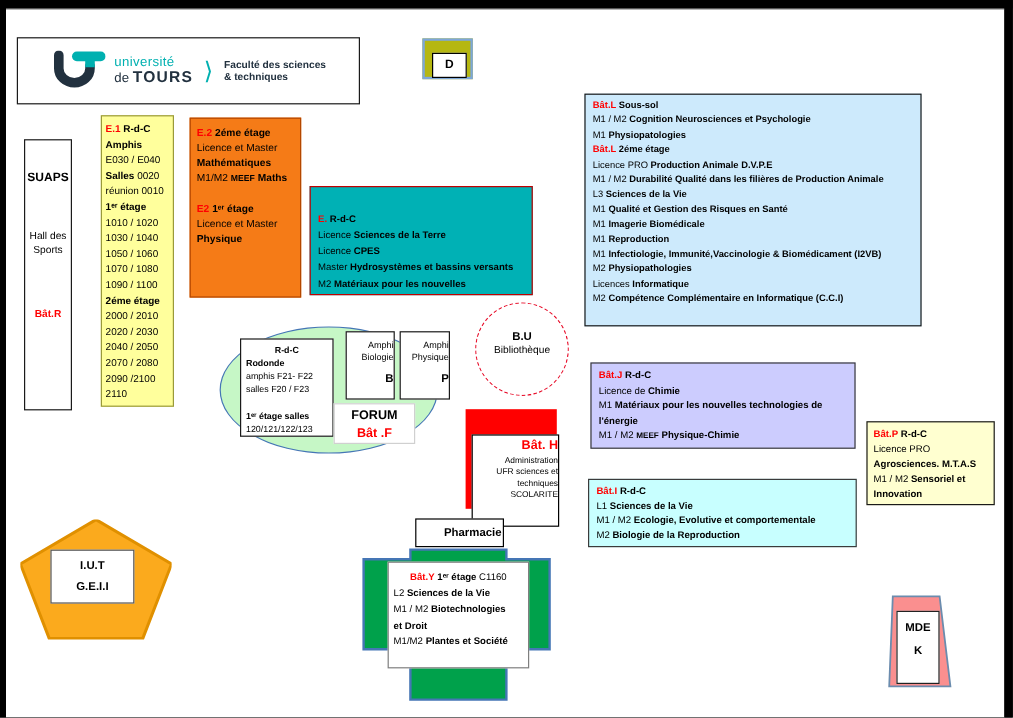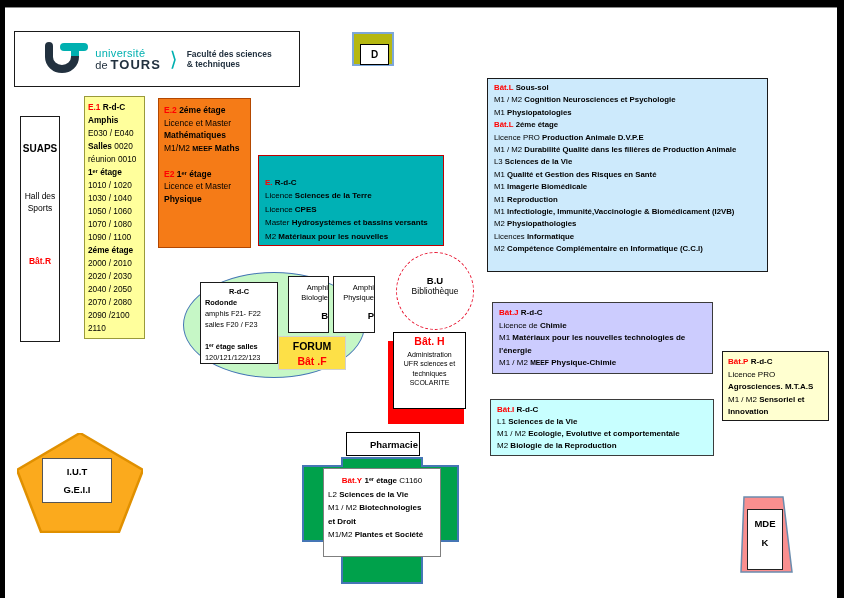--- a/index.html
+++ b/index.html
@@ -44,30 +44,30 @@
   
   #forum-ellipse{left:183px;top:272px;width:182px;height:106px;background:#c6f7c6;
       border:1.5px solid #4576b5;border-radius:50%;z-index:1;}
   #rdc-box{left:200px;top:282px;width:78px;height:82px;background:#fff;border:1px solid #1a1a1a;
       padding:3px 4px;font-size:7.4px;line-height:11px;z-index:2;}
   .amphi{background:#fff;border:1.2px solid #1a1a1a;z-index:2;text-align:right;
       font-size:7.5px;line-height:9.5px;padding-top:6px;}
   #amphi-bio{left:288px;top:276px;width:41px;height:57px;}
   #amphi-phy{left:333px;top:276px;width:42px;height:57px;}
   .amphi .letter{font-weight:700;font-size:9.5px;margin-top:9px;}
-  #forum-label{left:278px;top:336px;width:68px;height:34px;background:#fde047;border:1px solid #d0d0d0;
+  #forum-label{left:278px;top:336px;width:68px;height:34px;background:#ffffff;border:1px solid #d0d0d0;
       z-index:3;text-align:center;font-weight:700;font-size:10.5px;line-height:15px;padding-top:2px;}
 
   #bu-circle{left:396px;top:252px;width:78px;height:78px;border:1.6px dashed #e8112d;border-radius:50%;
       background:#fff;text-align:center;font-size:8.5px;z-index:1;}
   #bu-circle .title{font-weight:700;font-size:9.5px;margin-top:22px;}
 
   #bath-red{left:388px;top:341px;width:76px;height:83px;background:#ff0000;z-index:1;}
-  #bath-white{left:393px;top:332px;width:73px;height:77px;background:#fff;border:1.2px solid #000;
-      z-index:2;text-align:center;font-size:7px;line-height:9.6px;}
+  #bath-white{left:393px;top:362px;width:73px;height:77px;background:#fff;border:1.2px solid #000;
+      z-index:2;text-align:right;font-size:7px;line-height:9.6px;}
   #bath-white .title{color:#ff0000;font-weight:700;font-size:10.5px;margin:4px 0 3px 0;}
 
   
   #batl{left:487px;top:78px;width:281px;height:194px;background:#cdeafc;border:1px solid #1a1a1a;
       padding:3px 6px;font-size:7.8px;line-height:12.4px;}
   #batj{left:492px;top:302px;width:221px;height:72px;background:#ccccfe;border:1.5px solid #3b3b3b;
       padding:4px 6px;font-size:8px;line-height:12.6px;}
   #batp{left:722px;top:351px;width:107px;height:70px;background:#ffffd0;border:1px solid #1a1a1a;
       padding:4px 5px;font-size:8px;line-height:12.5px;}
   #bati{left:490px;top:399px;width:224px;height:57px;background:#c8ffff;border:1.5px solid #3b3b3b;

